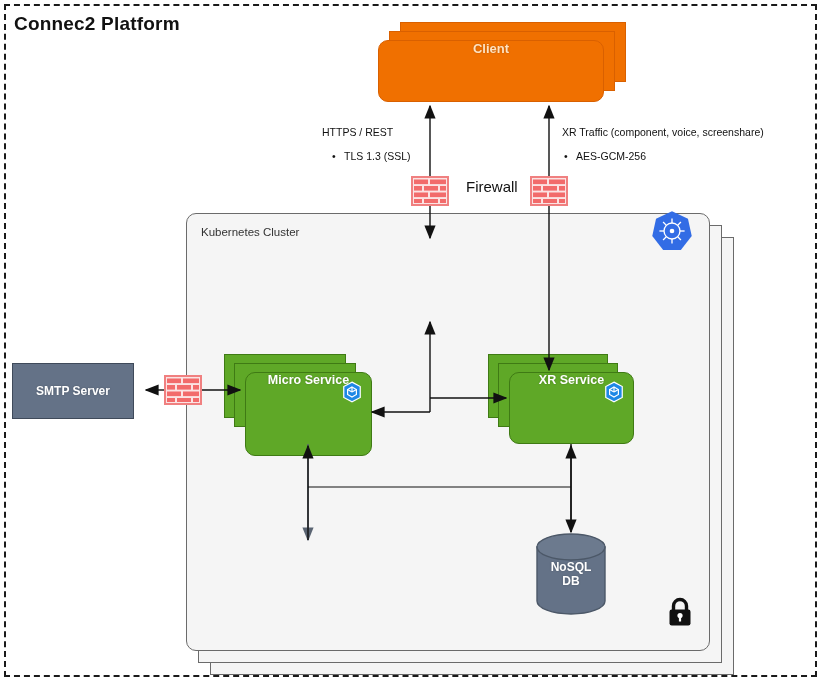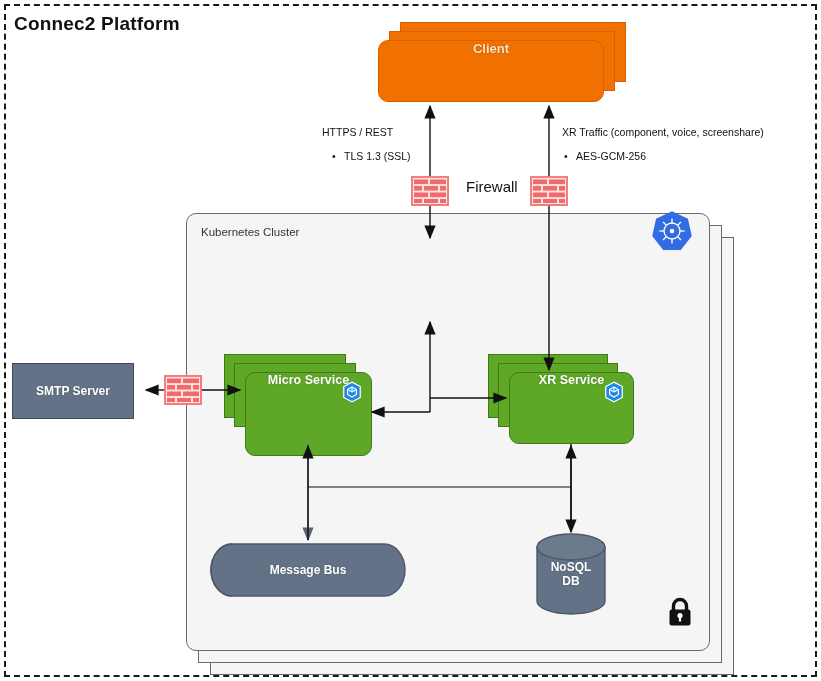--- a/index.html
+++ b/index.html
@@ -158,29 +158,20 @@
           <line x1="28" y1="15.5" x2="20" y2="20" stroke="#ffffff" stroke-width="2.2"></line>
         </svg>
       </span>
     </div>
   </div>
 
   <div id="smtp">
     <span class="lbl">SMTP Server</span>
   </div>
 
-  <div id="msgbus">
-    <svg viewBox="0 0 196 54" width="196" height="54">
-      <path d="M22,1 H174 A21,26 0 0 1 174,53 H22 A21,26 0 0 1 22,1 Z" fill="#647287" stroke="#4c5868" stroke-width="1.4"></path>
-      <path d="M22,1 A21,26 0 0 0 22,53" fill="none" stroke="#4c5868" stroke-width="1.4"></path>
-    </svg>
-    <div class="cyl-label">
-      <span class="lbl">Message Bus</span>
-    </div>
-  </div>
 
   <div id="nosql">
     <svg viewBox="0 0 70 82" width="70" height="82">
       <path d="M1,14 V68 A34,13 0 0 0 69,68 V14 Z" fill="#647287" stroke="#4c5868" stroke-width="1.4"></path>
       <ellipse cx="35" cy="14" rx="34" ry="13" fill="#6c7a8e" stroke="#4c5868" stroke-width="1.4"></ellipse>
     </svg>
     <div class="cyl-label">
       <span class="lbl">NoSQL</span>
       <span class="lbl">DB</span>
     </div>

